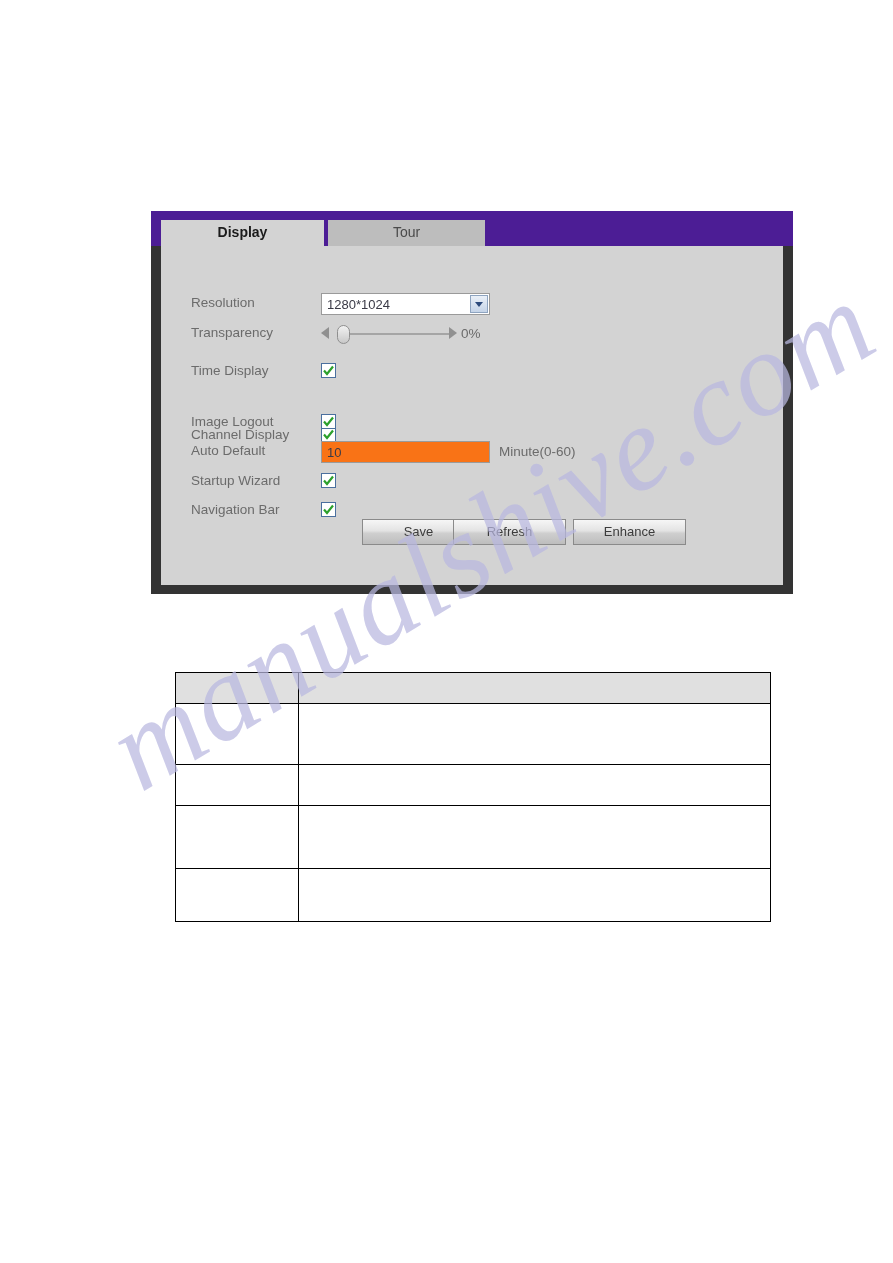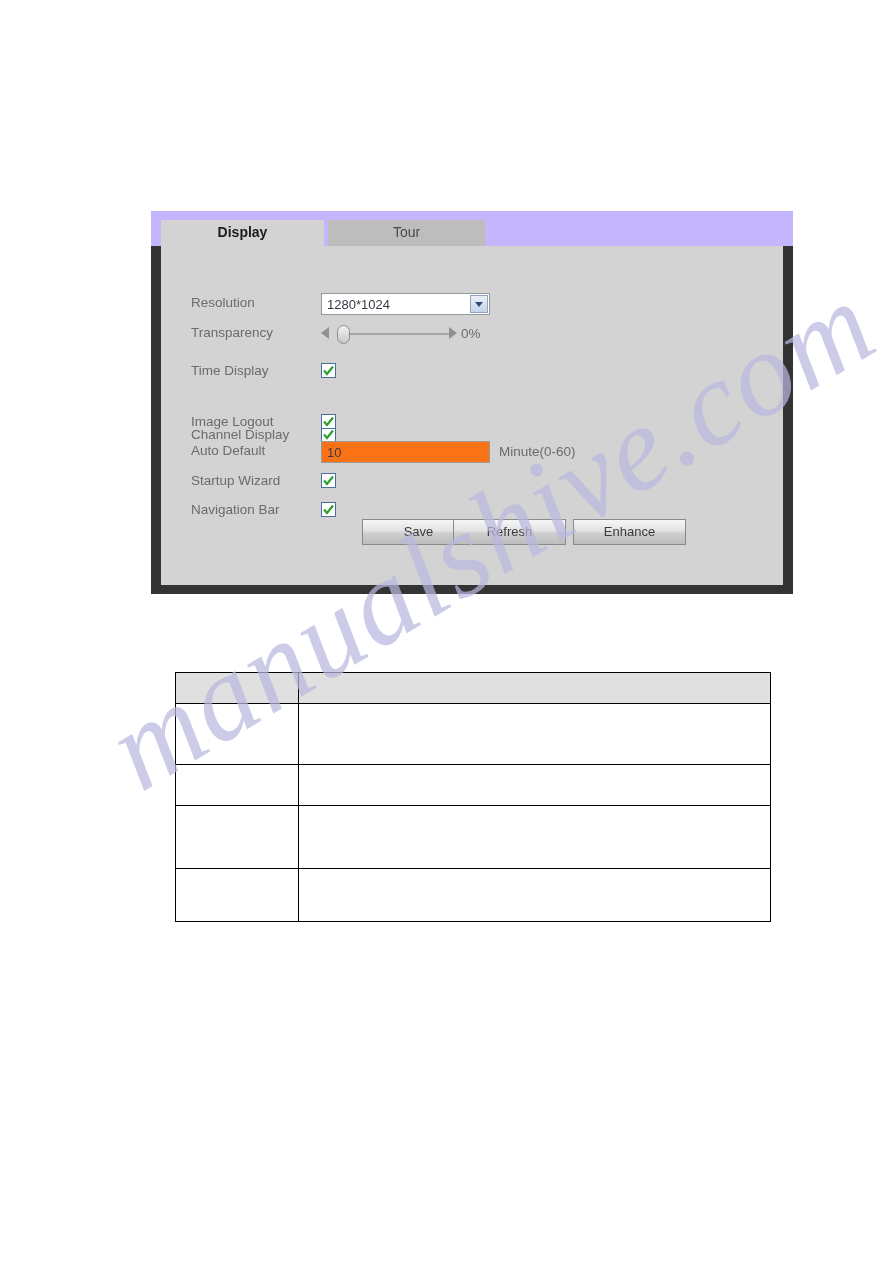--- a/index.html
+++ b/index.html
@@ -50,21 +50,21 @@
     background: #333333;
     box-sizing: border-box;
     z-index: 2;
   }
   #tabbar {
     position: absolute;
     left: 0;
     top: 0;
     width: 642px;
     height: 35px;
-    background: #c4b5fd;
+    background: #4c1d95;
   }
   .tab {
     position: absolute;
     top: 9px;
     height: 26px;
     box-sizing: border-box;
     font-size: 14px;
     text-align: center;
     line-height: 24px;
     cursor: pointer;

